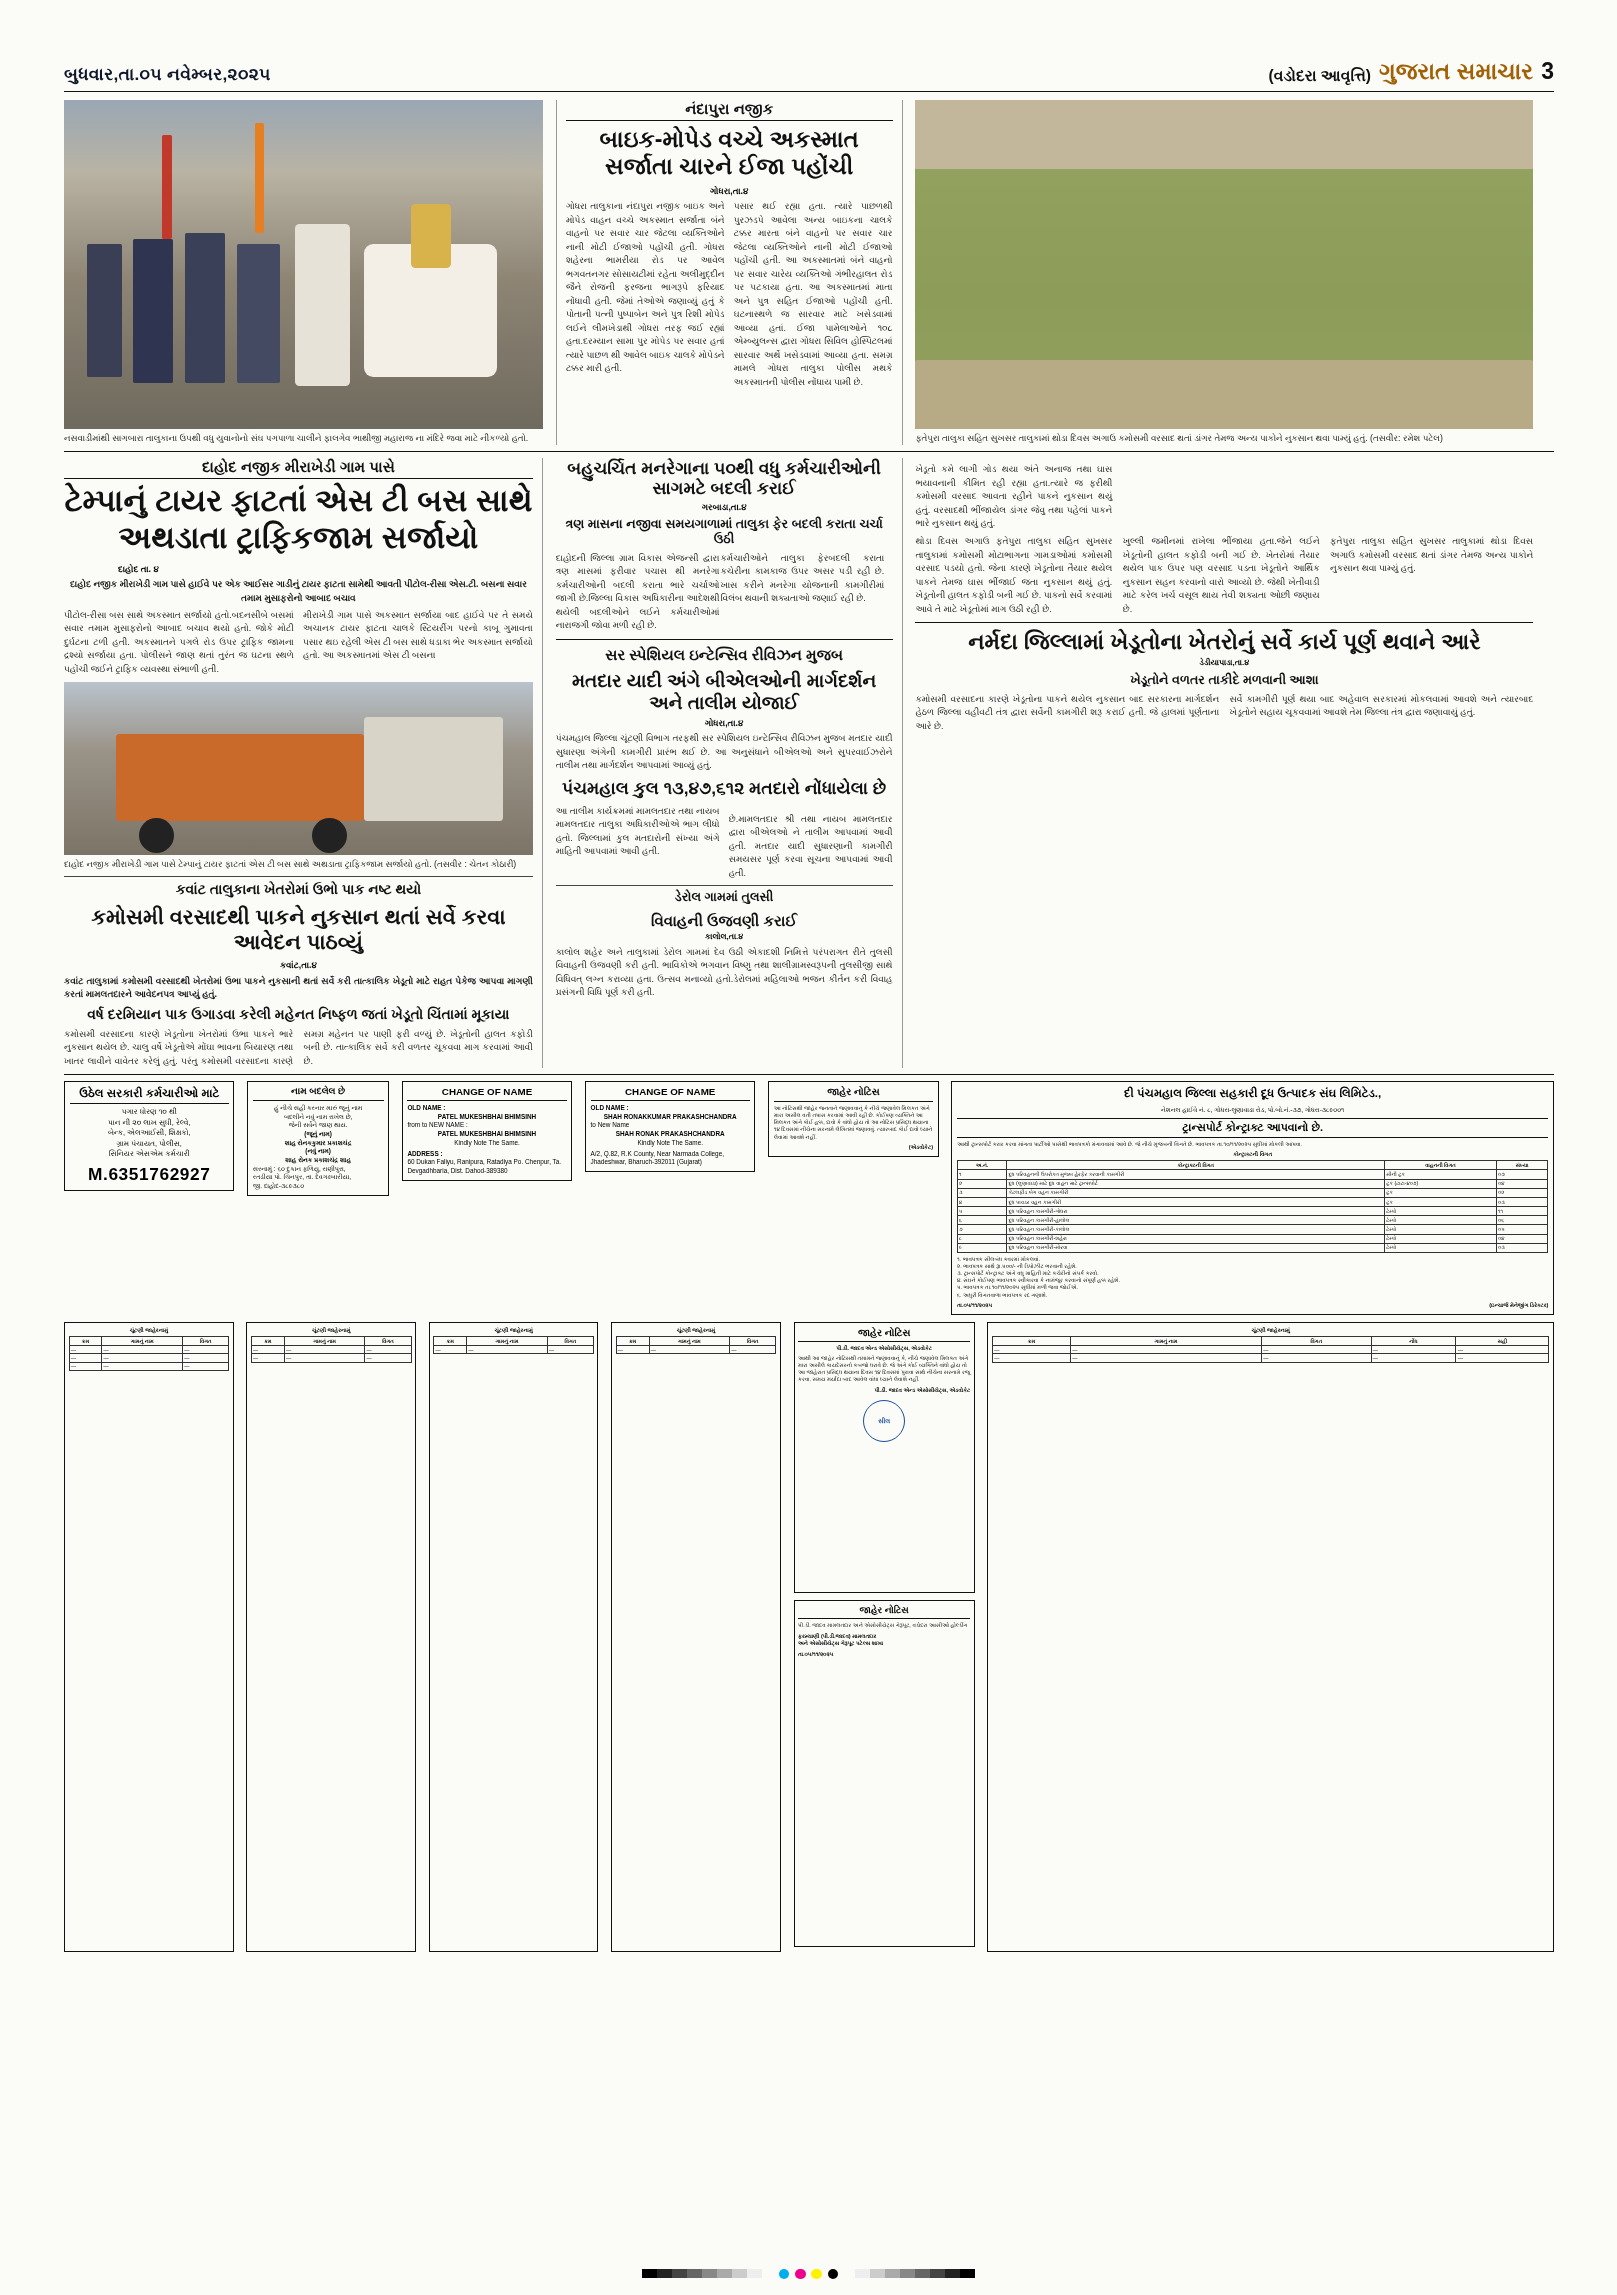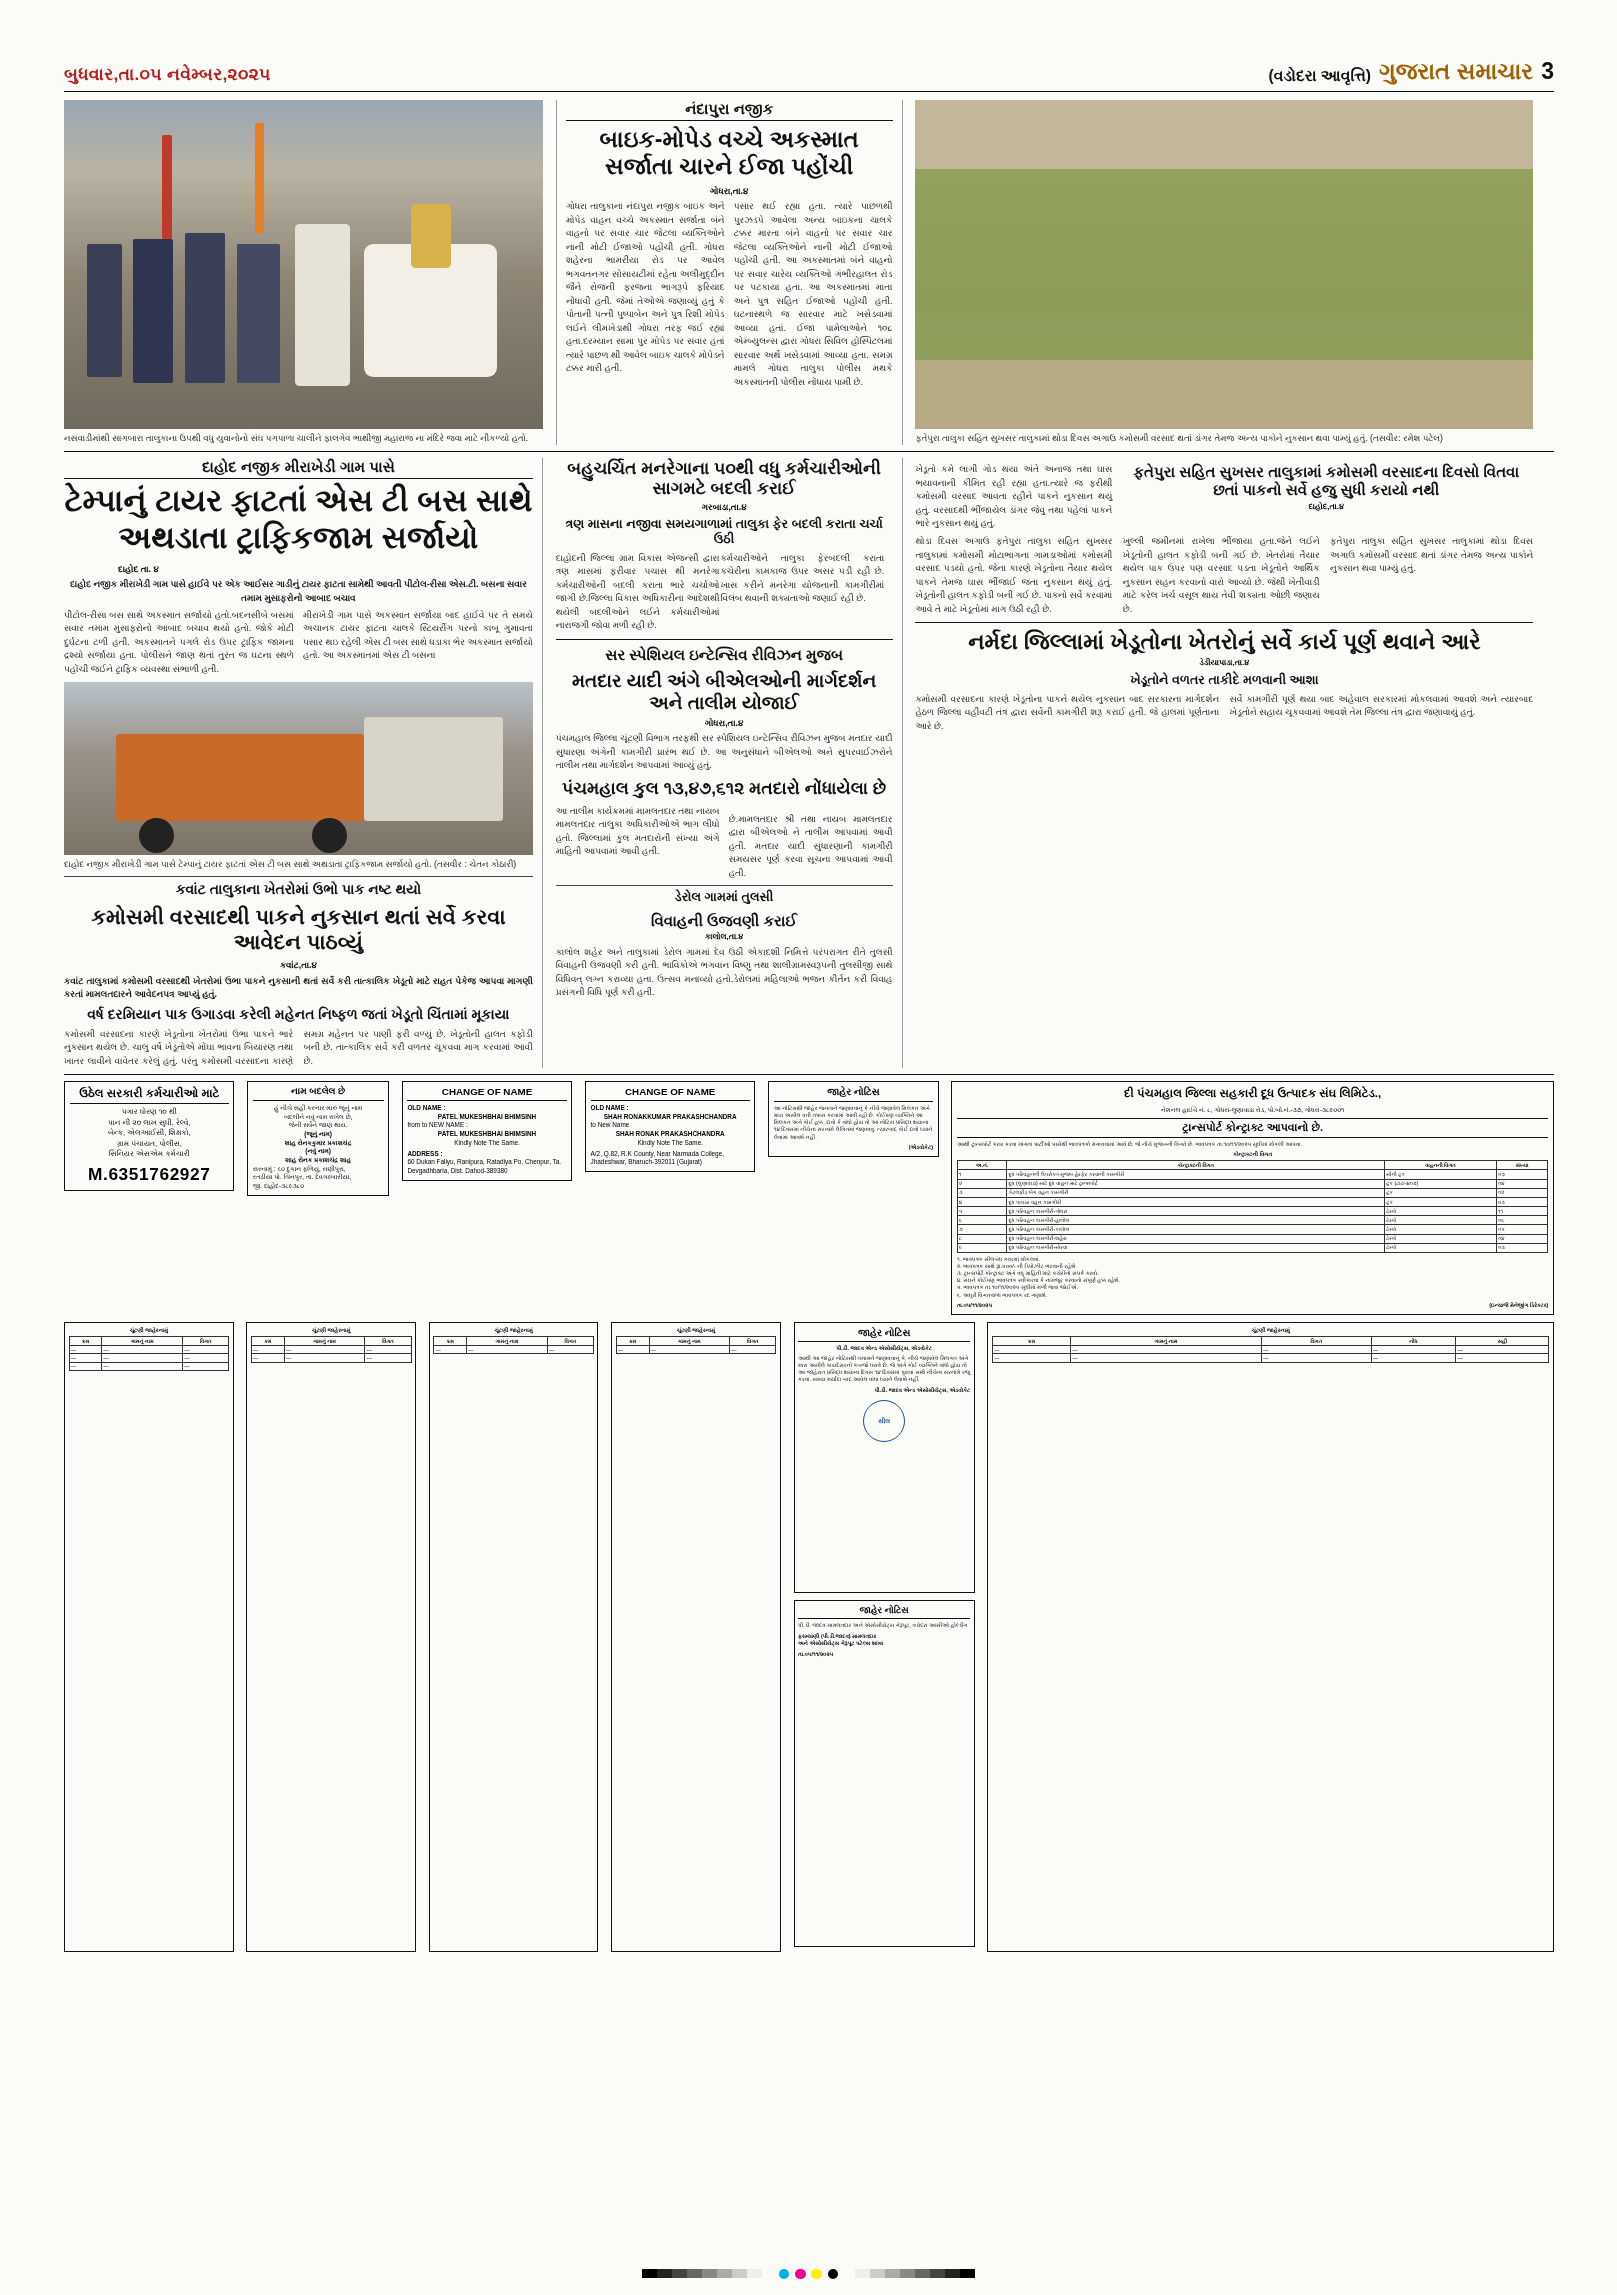--- a/index.html
+++ b/index.html
@@ -5,21 +5,21 @@
   html,body{margin:0;padding:0;background:#8a8a8a;}
   body{font-family:"Liberation Sans", sans-serif;}
   .page{
     width:1617px;height:2295px;background:#fbfbf7;position:relative;overflow:hidden;
     box-sizing:border-box;padding:0;
   }
   .inner{position:absolute;left:64px;top:58px;width:1490px;height:2183px;}
   
   .masthead{display:flex;align-items:flex-end;justify-content:space-between;
     border-bottom:1.7px solid #111;padding-bottom:5.8px;}
-  .mast-left{font-size:17.3px;font-weight:bold;color:#b91c1c;letter-spacing:0.3px;}
+  .mast-left{font-size:17.3px;font-weight:bold;color:#0f172a;letter-spacing:0.3px;}
   .mast-right{display:flex;align-items:flex-end;gap:8px;}
   .mast-edition{font-size:15.6px;font-weight:bold;color:#111;}
   .mast-title{font-size:23px;font-weight:bold;color:#a16207;}
   .mast-pageno{font-size:23px;font-weight:bold;color:#111;}
 
   
   .row{display:flex;gap:12.7px;}
   .col{box-sizing:border-box;}
 
   .hl{font-weight:bold;color:#111;line-height:1.18;text-align:center;}
@@ -168,24 +168,20 @@
         <div class="thinrule"></div>
         <div class="kicker" style="border:none;font-size:12.7px;">ડેરોલ ગામમાં તુલસી</div>
         <div class="hl" style="font-size:15px;">વિવાહની ઉજવણી કરાઈ</div>
         <div class="center b" style="font-size:8px;margin-top:2.3px;">કાલોલ,તા.૪</div>
         <div class="body-text" style="margin-top:3.5px;">કાલોલ શહેર અને તાલુકામાં ડેરોલ ગામમાં દેવ ઉઠી એકાદશી નિમિત્તે પરંપરાગત રીતે તુલસી વિવાહની ઉજવણી કરી હતી. ભાવિકોએ ભગવાન વિષ્ણુ તથા શાલીગ્રામસ્વરૂપની તુલસીજી સાથે વિધિવત્ લગ્ન કરાવ્યા હતા. ઉત્સવ મનાવ્યો હતો.ડેરોલમાં મહિલાઓ ભજન કીર્તન કરી વિવાહ પ્રસંગની વિધિ પૂર્ણ કરી હતી.</div>
       </div>
 
       <div class="col" style="width:618px;">
         <div class="row" style="gap:10.4px;margin-top:5.8px;">
           <div class="col body-text" style="width:calc(33% - 7px);">ખેડૂતો કમે લાગી ગોડ થયા અંતે અનાજ તથા ઘાસ ભયાવનાની કીમિત રહી રહ્યા હતા.ત્યારે જ ફરીથી કમોસમી વરસાદ આવતા રહીને પાકને નુકસાન થયું હતું. વરસાદથી ભીંજાયેલ ડાંગર જેવુ તથા પહેલાં પાકને ભારે નુકસાન થયું હતું.</div>
-          <div class="col" style="width:calc(67% - 7px);">
-            <div class="hl" style="font-size:15px;">ફતેપુરા સહિત સુખસર તાલુકામાં કમોસમી વરસાદના દિવસો વિતવા છતાં પાકનો સર્વે હજુ સુધી કરાયો નથી</div>
-            <div class="center b" style="font-size:8px;margin-top:3.5px;">દાહોદ,તા.૪</div>
-          </div>
         </div>
         <div class="row" style="gap:10.4px;margin-top:4.6px;">
           <div class="col body-text" style="width:calc(33% - 7px);">થોડા દિવસ અગાઉ ફતેપુરા તાલુકા સહિત સુખસર તાલુકામાં કમોસમી મોટાભાગના ગામડાઓમાં કમોસમી વરસાદ પડયો હતો. જેના કારણે ખેડૂતોના તૈયાર થયેલ પાકને તેમજ ઘાસ ભીંજાઈ જતા નુકસાન થયું હતું. ખેડૂતોની હાલત કફોડી બની ગઈ છે. પાકનો સર્વે કરવામાં આવે તે માટે ખેડૂતોમાં માગ ઉઠી રહી છે.</div>
           <div class="col body-text" style="width:calc(33% - 7px);">ખુલ્લી જમીનમાં રાખેલા ભીંજાયા હતા.જેને લઈને ખેડૂતોની હાલત કફોડી બની ગઈ છે. ખેતરોમાં તૈયાર થયેલ પાક ઉપર પણ વરસાદ પડતા ખેડૂતોને આર્થિક નુકસાન સહન કરવાનો વારો આવ્યો છે. જેથી ખેતીવાડી માટે કરેલ ખર્ચ વસૂલ થાય તેવી શક્યતા ઓછી જણાય છે.</div>
           <div class="col body-text" style="width:calc(34% - 7px);">ફતેપુરા તાલુકા સહિત સુખસર તાલુકામાં થોડા દિવસ અગાઉ કમોસમી વરસાદ થતાં ડાંગર તેમજ અન્ય પાકોને નુકસાન થવા પામ્યું હતું.</div>
         </div>
 
         <div class="rule"></div>
         <div class="hl" style="font-size:22px;">નર્મદા જિલ્લામાં ખેડૂતોના ખેતરોનું સર્વે કાર્ય પૂર્ણ થવાને આરે</div>
         <div class="center b" style="font-size:8px;margin-top:3.5px;">ડેડીયાપાડા,તા.૪</div>

